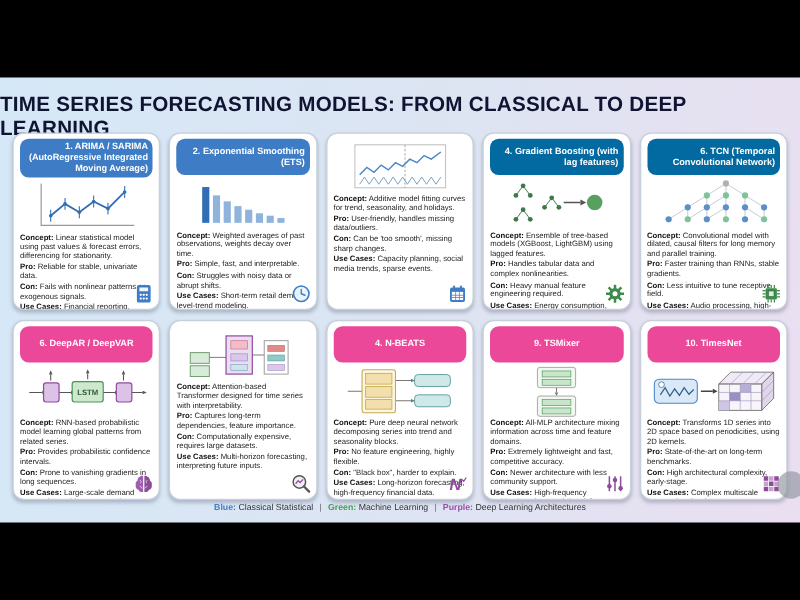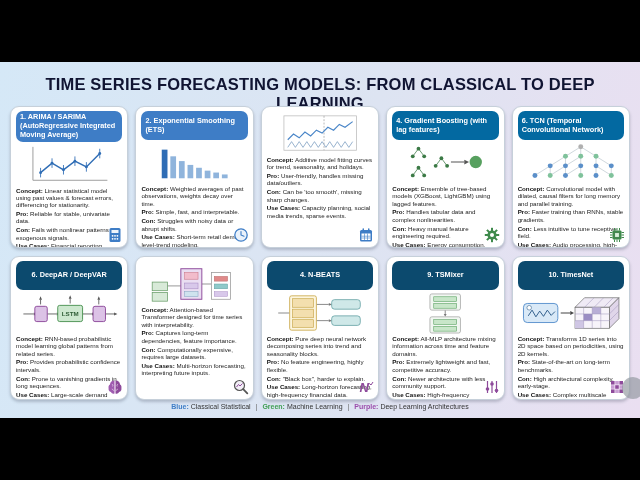--- a/index.html
+++ b/index.html
@@ -8,39 +8,39 @@
     width:640px; height:480px; background:#000;
     position:relative; overflow:hidden;
     font-family:"Liberation Sans", sans-serif;
   }
   .content {
     position:absolute; top:62px; left:0; width:640px; height:356px;
     background:linear-gradient(100deg, #d5e8f7 0%, #dde4f2 55%, #eadff1 100%);
   }
   .main-title {
     position:absolute; top:13px; left:0; width:100%;
-    text-align:center; font-size:16.5px; font-weight:bold;
+    font-size:16.5px; font-weight:bold;
     color:#101432; letter-spacing:.2px;
   }
   .row { position:absolute; left:10px; width:620px; display:flex; gap:7px; }
   .row1 { top:44px; height:142px; }
   .row2 { top:194px; height:144px; }
   .card {
     flex:1 1 0; background:#fff; border:1px solid #c6d0da; border-radius:9px;
     box-shadow:0 2px 3px rgba(60,70,90,.28);
     position:relative; padding:4px 5px; overflow:hidden;
   }
   .card-header {
     border-radius:7px; color:#fff; font-weight:bold; font-size:7.3px; line-height:1.22;
-    display:flex; align-items:center; justify-content:center; text-align:left;
+    display:flex; align-items:center; justify-content:center; text-align:right;
     min-height:29px; padding:2px 4px;
   }
   .cat-blue  .card-header { background:#3e7dc6; }
   .cat-green .card-header { background:#0369a1; }
-  .cat-purple .card-header { background:#0c4a6e; }
+  .cat-purple .card-header { background:#ec4899; }
   .diagram { height:42px; margin:2px 0 1px; display:flex; align-items:center; justify-content:center; }
   .diagram svg { width:100%; height:100%; }
   .body { font-size:6.2px; line-height:1.18; color:#1c1c1c; }
   .body p { margin:0 0 1.5px; }
   .lbl { font-weight:bold; color:#111; }
   .card-icon { position:absolute; right:4px; bottom:4px; width:16px; height:16px; }
   .card-icon svg { width:16px; height:16px; }
   .legend {
     position:absolute; top:341px; left:0; width:100%;
     text-align:center; font-size:7px; color:#333;

